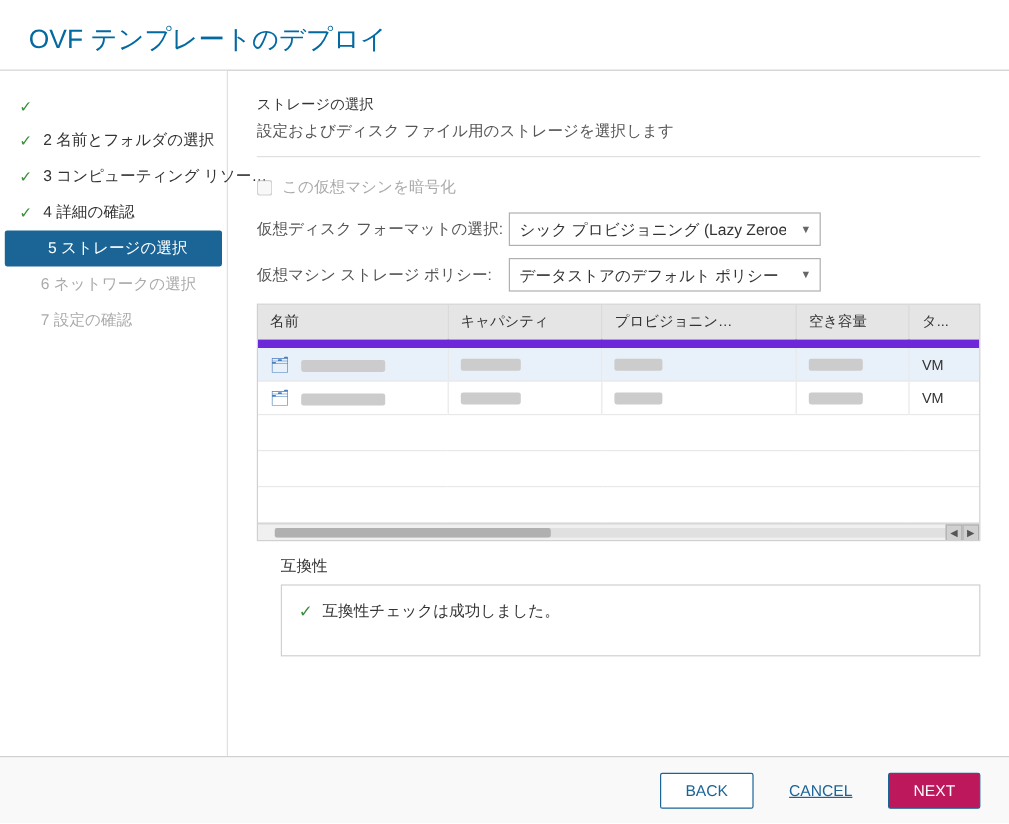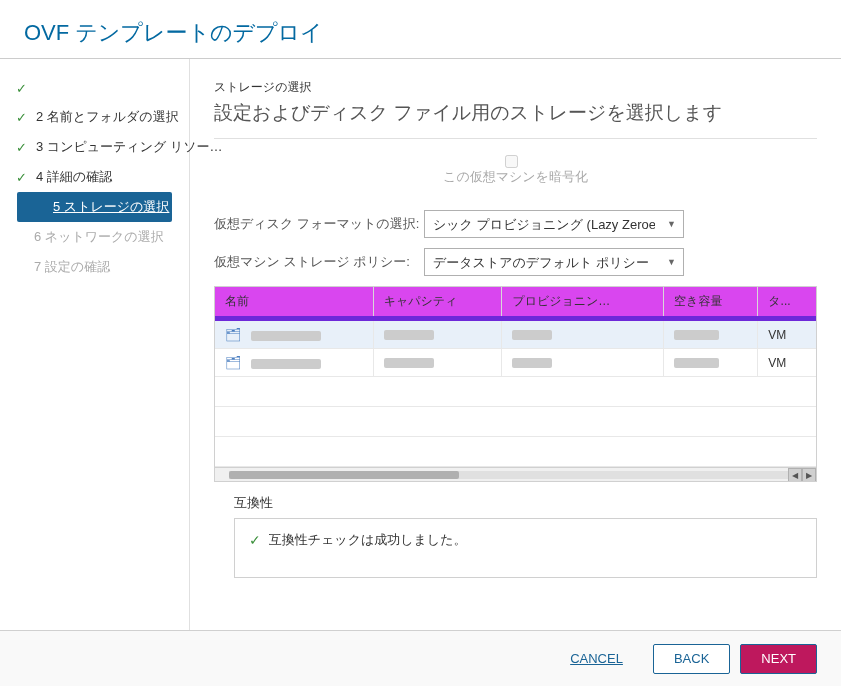--- a/index.html
+++ b/index.html
@@ -42,22 +42,21 @@
       font-size: 13px;
       color: #555;
       cursor: default;
       white-space: nowrap;
     }
 
     .sidebar-item.active {
       background: #1a6496;
       color: #fff;
       border-radius: 2px;
-      margin: 0 17px;
-      text-decoration: underline;
+      margin: 0 4px;
     }
 
     .sidebar-item.completed {
       color: #333;
     }
 
     .sidebar-item.disabled {
       color: #aaa;
     }
 
@@ -85,34 +84,33 @@
     }
 
     .section-title {
       font-size: 12px;
       font-weight: 400;
       color: #333;
       margin-bottom: 4px;
     }
 
     .section-desc {
-      font-size: 19px;
+      font-size: 13px;
       color: #555;
       margin-bottom: 16px;
       border-bottom: 1px solid #e0e0e0;
       padding-bottom: 12px;
     }
 
     
     .checkbox-row {
       display: flex;
       align-items: center;
-      margin-bottom: 24px;
+      margin-bottom: 12px;
       color: #aaa;
-      flex-direction: column;
     }
 
     .checkbox-row input[type="checkbox"] {
       margin-right: 8px;
     }
 
     
     .form-row {
       display: flex;
       align-items: center;
@@ -166,22 +164,22 @@
       overflow: hidden;
     }
 
     .data-table {
       width: 100%;
       border-collapse: collapse;
       font-size: 12px;
     }
 
     .data-table thead tr {
-      background: #d946ef;
-      border-bottom: 5px solid #6d28d9;
+      background: #e5e5e5;
+      border-bottom: 7px solid #6d28d9;
     }
 
     .data-table thead th {
       padding: 6px 10px;
       text-align: left;
       font-weight: 500;
       color: #333;
       border-right: 1px solid #d8d8d8;
       white-space: nowrap;
     }
@@ -496,16 +494,16 @@
           <span class="compat-check">✓</span>
           <span>互換性チェックは成功しました。</span>
         </div>
       </div>
     </div>
 
   </div>
 </div>
 
 <div class="footer">
+  <button class="btn btn-back">BACK</button>
   <button class="btn btn-cancel">CANCEL</button>
-  <button class="btn btn-back">BACK</button>
   <button class="btn btn-next">NEXT</button>
 </div>
 
 </body></html>

